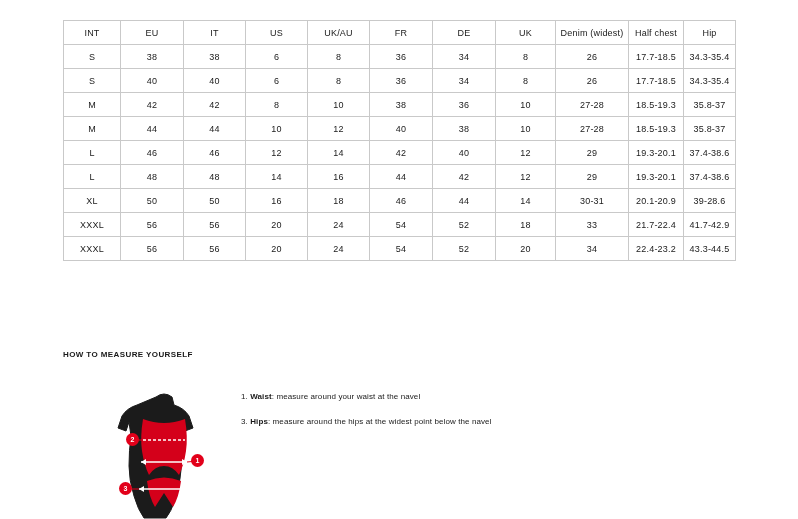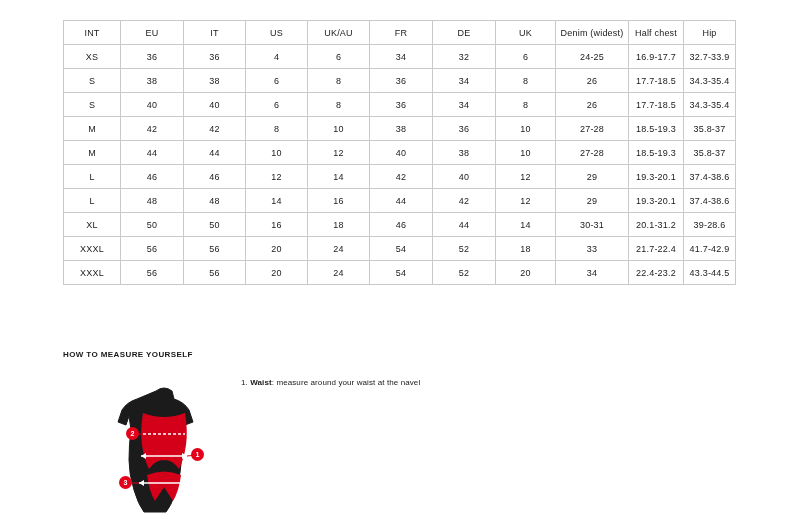--- a/index.html
+++ b/index.html
@@ -64,37 +64,37 @@
     position: absolute;
     left: 63px;
     top: 350px;
     width: 700px;
   }
   .howto-title {
     font-size: 8px;
     font-weight: bold;
     letter-spacing: 0.4px;
     color: #1a1a1a;
-    margin-bottom: 16px;
+    margin-bottom: 22px;
   }
   .howto-body {
     position: relative;
     display: block;
   }
   .figure {
     position: absolute;
     left: 36px;
     top: 8px;
     width: 130px;
     height: 135px;
   }
   .notes {
     position: absolute;
     left: 178px;
-    top: 2px;
+    top: 10px;
     width: 500px;
   }
   .note {
     font-size: 8px;
     line-height: 12px;
     color: #1a1a1a;
     margin-bottom: 13px;
     letter-spacing: 0.1px;
   }
   .note b { font-weight: bold; }
@@ -151,33 +151,20 @@
             <th>FR</th>
             <th>DE</th>
             <th>UK</th>
             <th>Denim (widest)</th>
             <th>Half chest</th>
             <th>Hip</th>
           </tr>
       </thead>
       <tbody id="table-body">
           <tr>
-            <td>XS</td>
-            <td>36</td>
-            <td>36</td>
-            <td>4</td>
-            <td>6</td>
-            <td>34</td>
-            <td>32</td>
-            <td>6</td>
-            <td>24-25</td>
-            <td>16.9-17.7</td>
-            <td>32.7-33.9</td>
-          </tr>
-          <tr>
             <td>S</td>
             <td>38</td>
             <td>38</td>
             <td>6</td>
             <td>8</td>
             <td>36</td>
             <td>34</td>
             <td>8</td>
             <td>26</td>
             <td>17.7-18.5</td>
@@ -251,21 +238,21 @@
           <tr>
             <td>XL</td>
             <td>50</td>
             <td>50</td>
             <td>16</td>
             <td>18</td>
             <td>46</td>
             <td>44</td>
             <td>14</td>
             <td>30-31</td>
-            <td>20.1-31.2</td>
+            <td>20.1-20.9</td>
             <td>39-28.6</td>
           </tr>
           <tr>
             <td>XXXL</td>
             <td>56</td>
             <td>56</td>
             <td>20</td>
             <td>24</td>
             <td>54</td>
             <td>52</td>
@@ -318,17 +305,18 @@
           <line x1="44" y1="51" x2="36" y2="51" stroke="#e2001a" stroke-width="1"></line>
           <line x1="40" y1="100" x2="30" y2="100" stroke="#e2001a" stroke-width="1"></line>
         </svg>
         <div class="badge badge-1">1</div>
         <div class="badge badge-2">2</div>
         <div class="badge badge-3">3</div>
       </div>
 
       <div class="notes" id="notes">
           <div class="note"><span>1.</span> <b>Waist</b><span>: measure around your waist at the navel</span></div>
+          <div class="note"><span>3.</span> <b>Hips</b><span>: measure around the hips at the widest point below the navel</span></div>
         </div>
     </div>
   </div>
 
 </div>
 
 </body></html>

